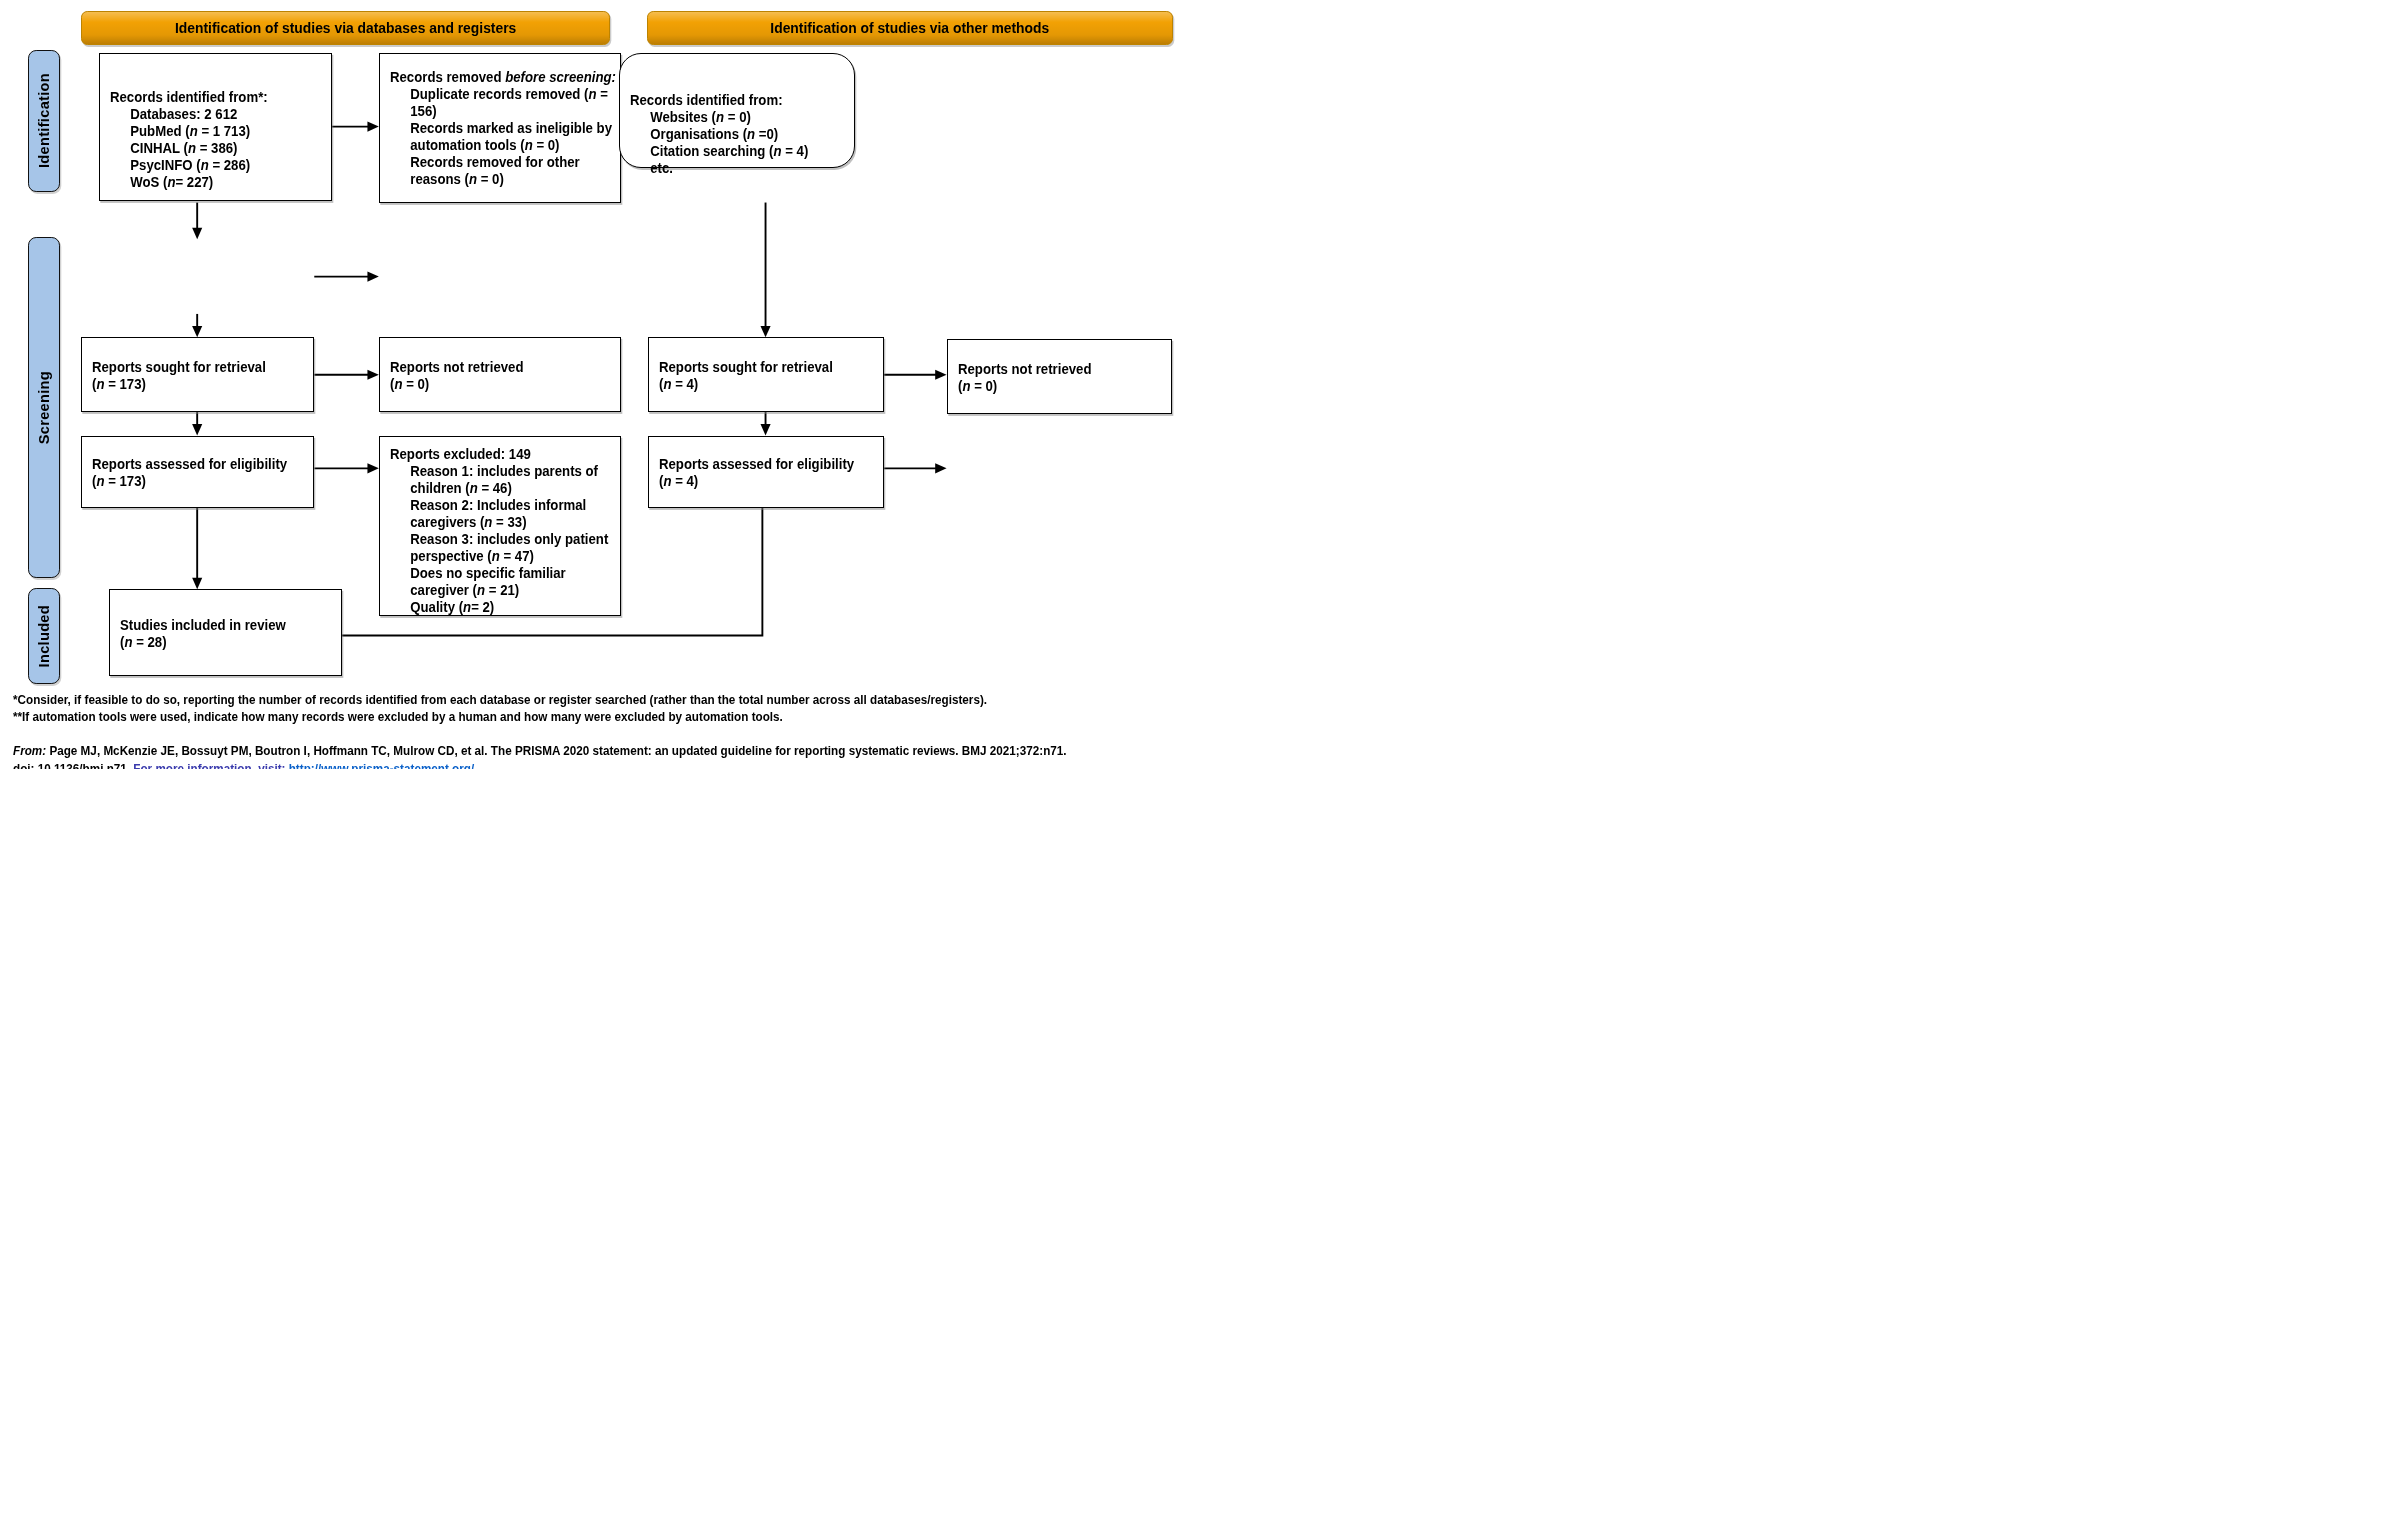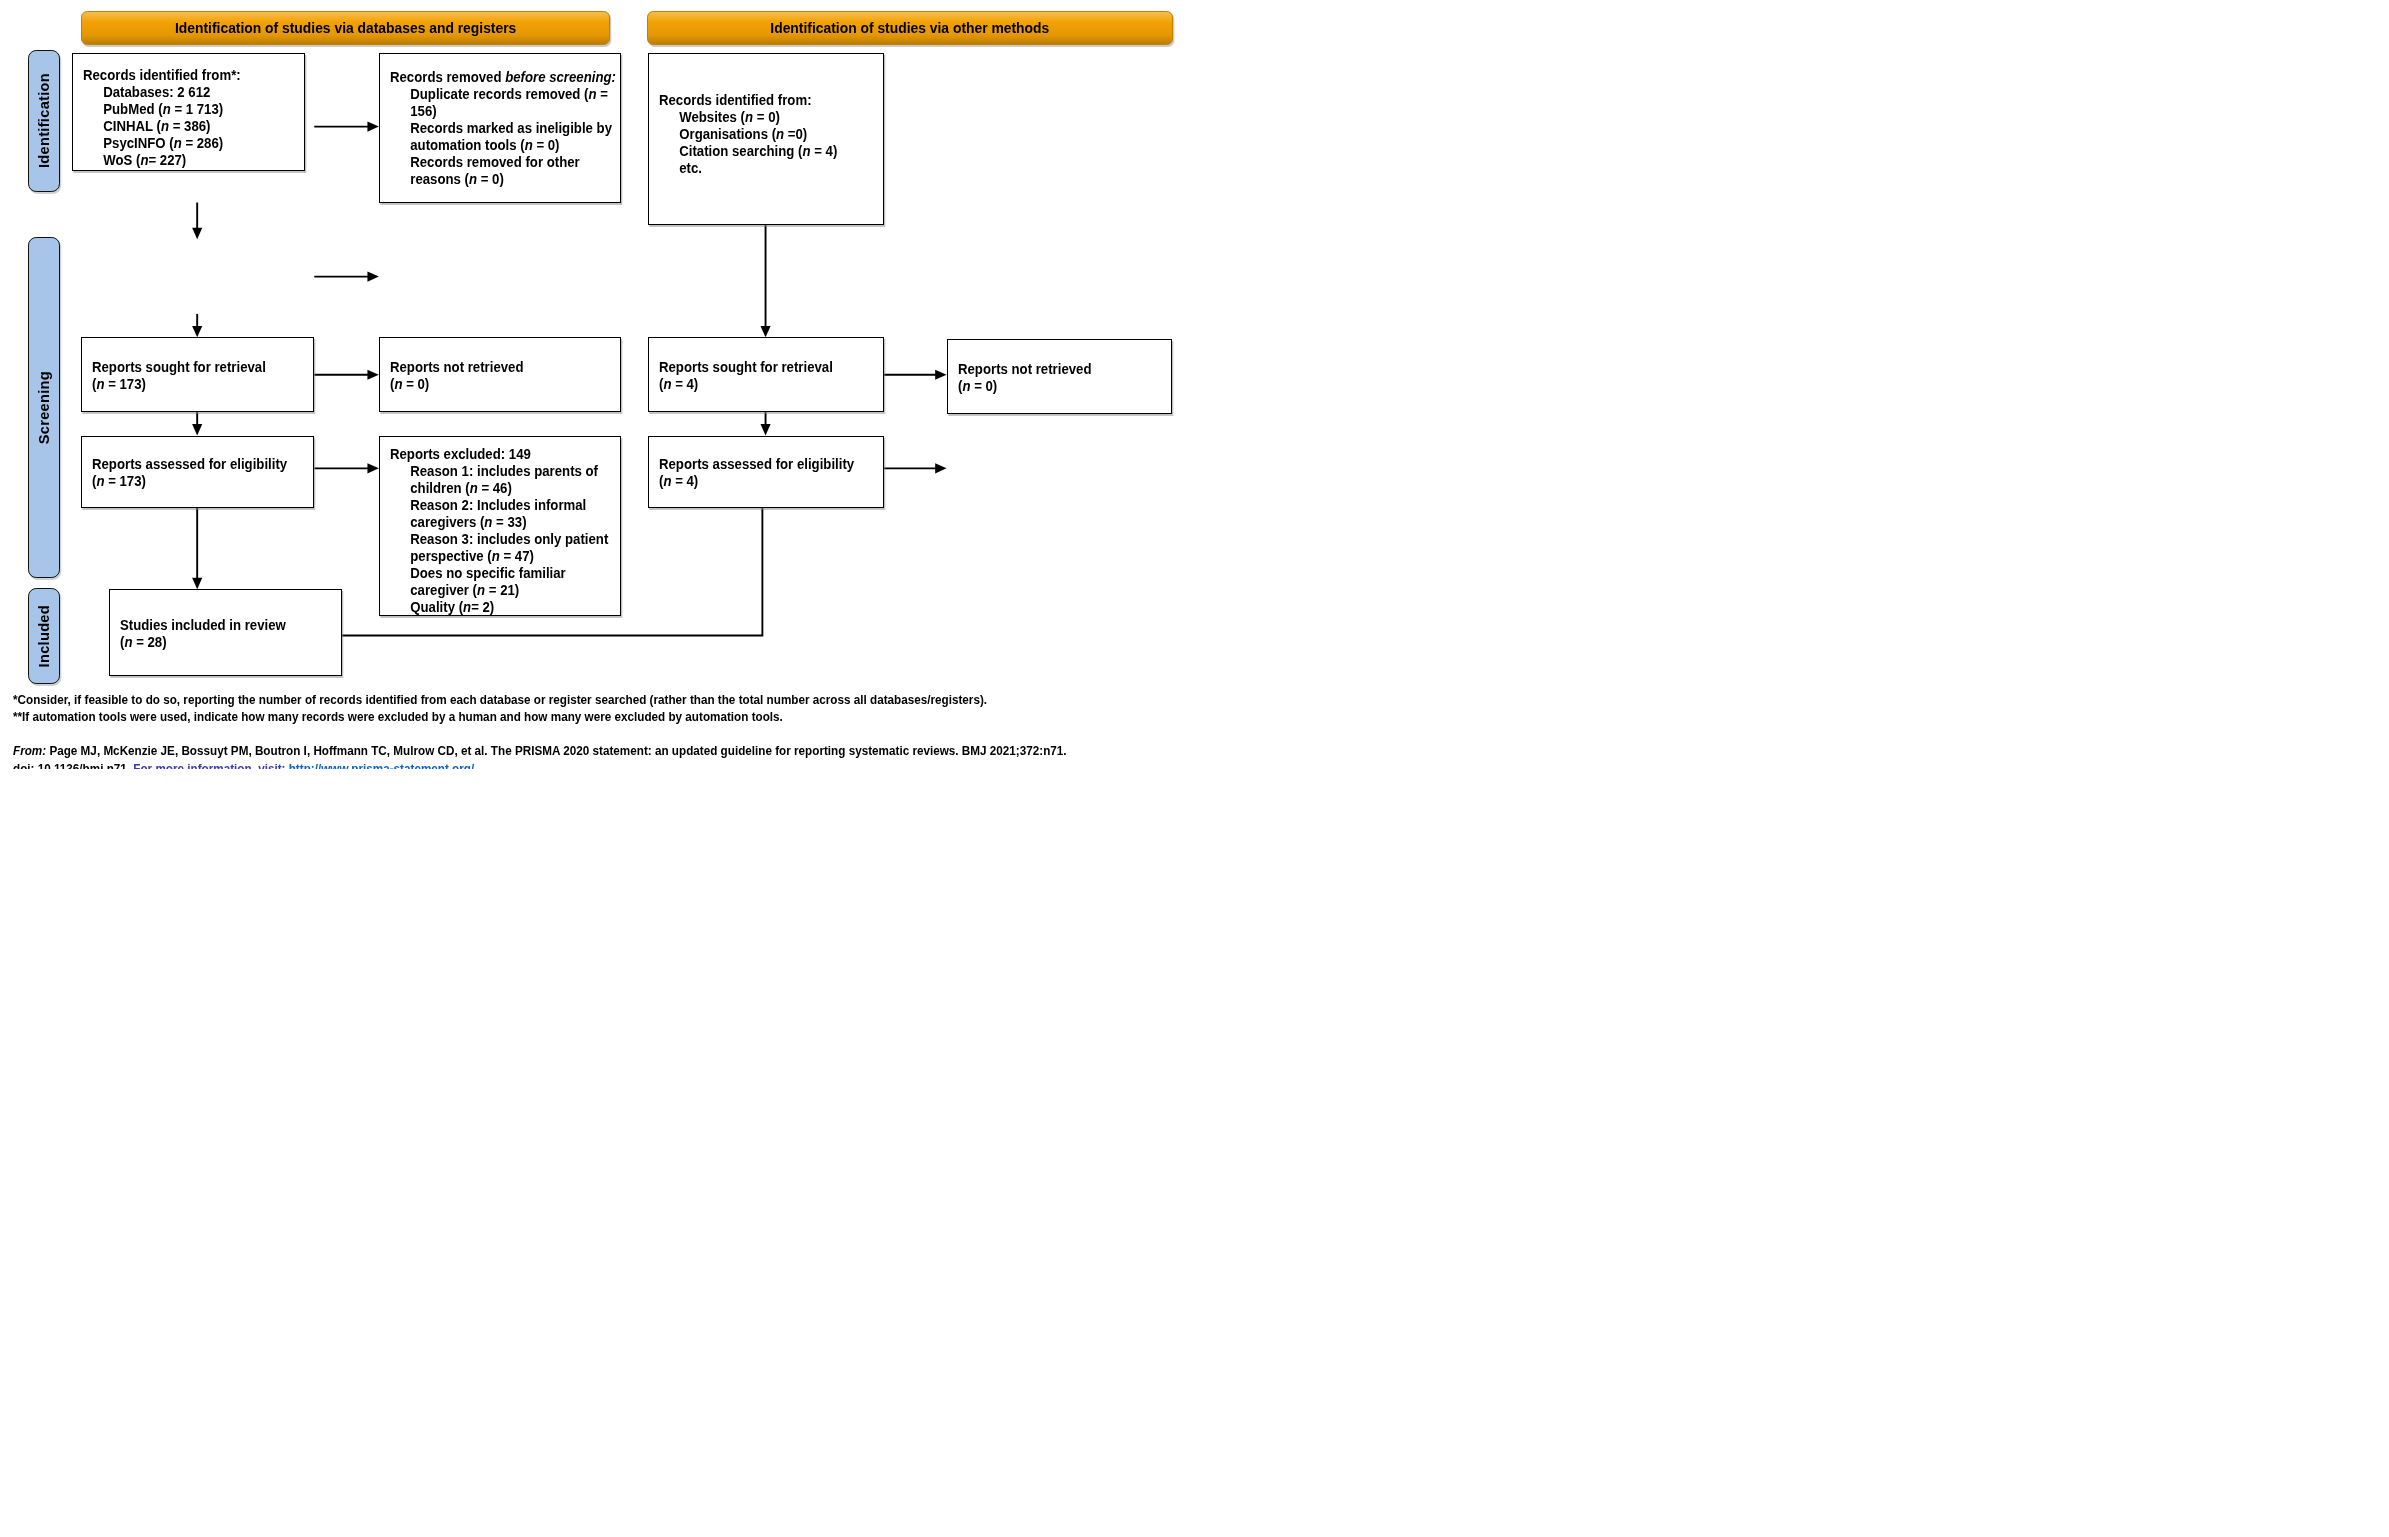--- a/index.html
+++ b/index.html
@@ -102,21 +102,21 @@
   <div class="stage" style="left:28px;top:50px;width:30px;height:140px;">
     <span class="vtext">Identification</span>
   </div>
   <div class="stage" style="left:28px;top:237px;width:30px;height:339px;">
     <span class="vtext">Screening</span>
   </div>
   <div class="stage" style="left:28px;top:588px;width:30px;height:94px;">
     <span class="vtext">Included</span>
   </div>
 
-  <div class="box" style="left:72px;top:53px;width:233px;height:118px;padding-top:12px;">
+  <div class="box" style="left:99px;top:53px;width:233px;height:148px;padding-top:34px;">
     <div class="cond">
         <div class="ln">Records identified from*:</div>
         <div class="ln" style="padding-left: 23px;">Databases: 2 612</div>
         <div class="ln" style="padding-left: 23px;">PubMed (<i>n</i> = 1 713)</div>
         <div class="ln" style="padding-left: 23px;">CINHAL (<i>n</i> = 386)</div>
         <div class="ln" style="padding-left: 23px;">PsycINFO (<i>n</i> = 286)</div>
         <div class="ln" style="padding-left: 23px;">WoS (<i>n</i>= 227)</div>
       </div>
   </div>
   <div class="box center" style="left:81px;top:337px;width:233px;height:75px;">
@@ -156,21 +156,21 @@
     <div class="cond">
         <div class="ln">Reports excluded: 149</div>
         <div class="ln" style="padding-left: 23px;">Reason 1: includes parents of children (<i>n</i> = 46)</div>
         <div class="ln" style="padding-left: 23px;">Reason 2: Includes informal caregivers (<i>n</i> = 33)</div>
         <div class="ln" style="padding-left: 23px;">Reason 3: includes only patient perspective (<i>n</i> = 47)</div>
         <div class="ln" style="padding-left: 23px;">Does no specific familiar caregiver (<i>n</i> = 21)</div>
         <div class="ln" style="padding-left: 23px;">Quality (<i>n</i>= 2)</div>
       </div>
   </div>
 
-  <div class="box" style="left:648px;top:53px;width:236px;height:172px;padding-top:37px;">
+  <div class="box" style="left:619px;top:53px;width:236px;height:115px;padding-top:37px;border-radius:22px;">
     <div class="cond">
         <div class="ln">Records identified from:</div>
         <div class="ln" style="padding-left: 23px;">Websites (<i>n</i> = 0)</div>
         <div class="ln" style="padding-left: 23px;">Organisations (<i>n</i> =0)</div>
         <div class="ln" style="padding-left: 23px;">Citation searching (<i>n</i> = 4)</div>
         <div class="ln" style="padding-left: 23px;">etc.</div>
       </div>
   </div>
   <div class="box center" style="left:648px;top:337px;width:236px;height:75px;">
     <div class="cond">

